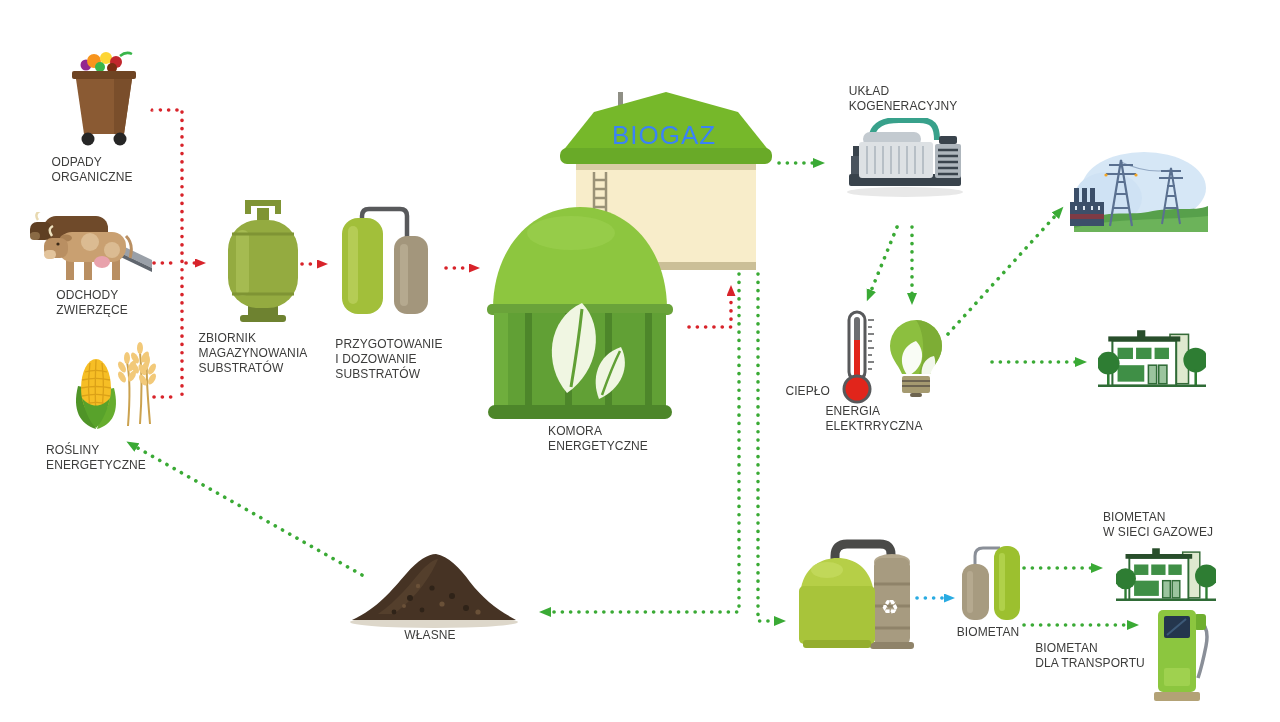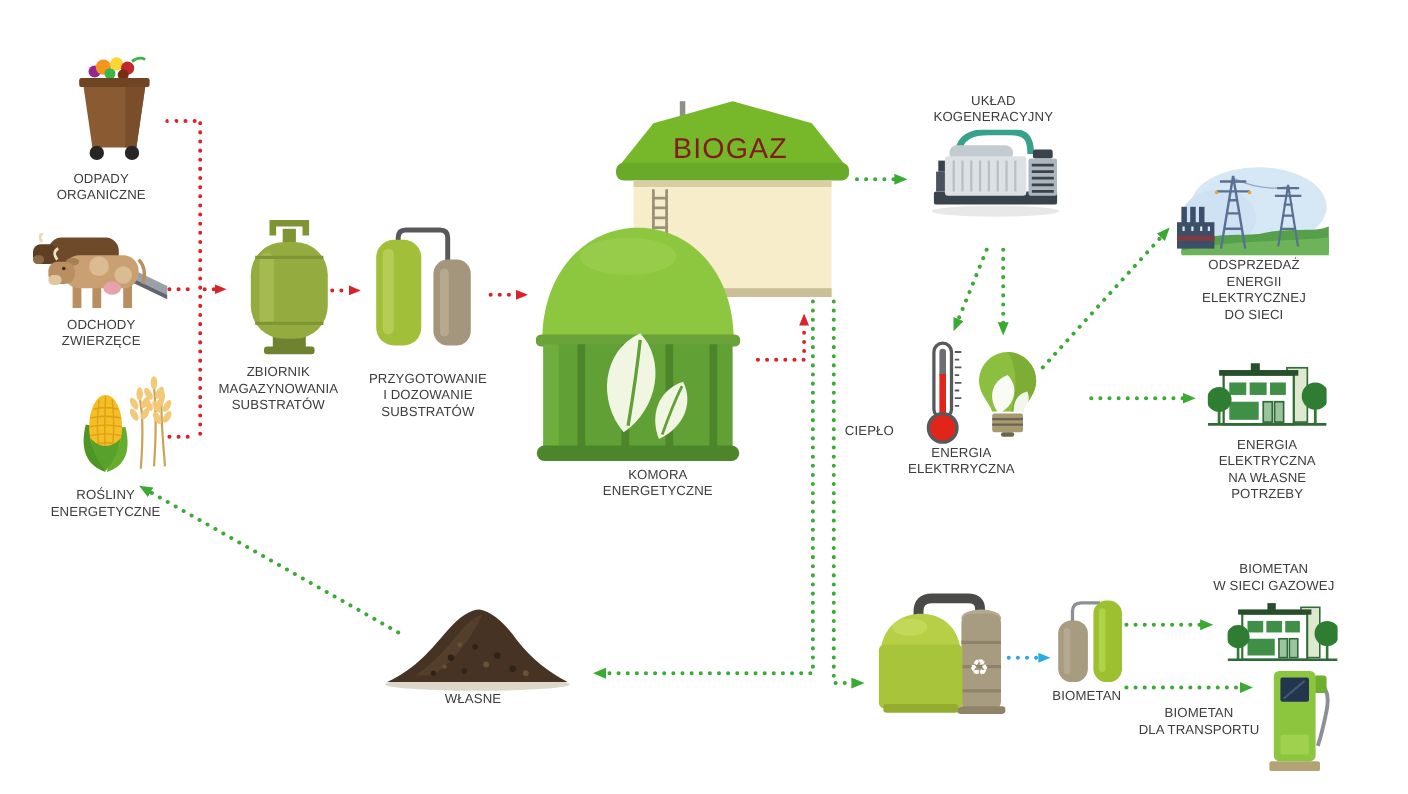--- a/index.html
+++ b/index.html
@@ -3,23 +3,23 @@
 <meta charset="utf-8">
 <style>
   :root{
     --arrow-red:#d8232a; --arrow-green:#3aaa35; --arrow-blue:#29abe2; --text:#3c3c3b;
   }
   html,body{margin:0;padding:0;background:#fff;}
   .canvas{position:relative;width:1280px;height:722px;background:#ffffff;overflow:hidden;
           font-family:"Liberation Sans",sans-serif;color:var(--text);}
   .icon{position:absolute;}
   .lbl{position:absolute;font-size:12px;line-height:1.24;letter-spacing:.1px;
-       text-align:center;white-space:pre-line;transform:translateX(-50%);z-index:5;color:var(--text);}
-  .lbl.right{transform:none;text-align:left;}
-  .biogaz-title{position:absolute;font-size:26px;letter-spacing:1px;color:#7f1d1d;
+       text-align:left;white-space:pre-line;transform:translateX(-50%);z-index:5;color:var(--text);}
+  .lbl.right{transform:none;text-align:right;}
+  .biogaz-title{position:absolute;font-size:26px;letter-spacing:1px;color:#3b82f6;
        transform:translateX(-50%);z-index:2;}
   .overlay-txt{position:absolute;color:#fff;font-weight:bold;white-space:pre-line;z-index:4;margin-left:48px;}
   .flow{position:absolute;left:0;top:0;z-index:3;pointer-events:none;}
   .dots{fill:none;stroke-width:3.6;stroke-linecap:round;stroke-dasharray:0.1 8.2;}
   .red{stroke:var(--arrow-red);} .green{stroke:var(--arrow-green);} .blue{stroke:var(--arrow-blue);}
   .mk-red{fill:var(--arrow-red);} .mk-green{fill:var(--arrow-green);} .mk-blue{fill:var(--arrow-blue);}
   .z1{z-index:1}.z2{z-index:2}
 </style>
 </head>
 <body>
@@ -234,23 +234,20 @@
     </g>
     <circle cx="36" cy="29" r="1.6" fill="#f5a623"></circle>
       <circle cx="66" cy="29" r="1.6" fill="#f5a623"></circle>
     <rect x="4" y="42" width="5" height="16" fill="#3c4f69"></rect>
       <rect x="12" y="42" width="5" height="16" fill="#3c4f69"></rect>
       <rect x="20" y="42" width="5" height="16" fill="#3c4f69"></rect>
     <rect x="0" y="56" width="34" height="24" fill="#3c4f69"></rect>
     <rect x="0" y="68" width="34" height="5" fill="#7e3b45"></rect>
     <path d="M6,60 v4 M14,60 v4 M22,60 v4 M29,60 v4" stroke="#dfe8f2" stroke-width="2"></path>
   </svg>
-  <div class="lbl" style="left:1140px;top:234px">ODSPRZEDAŻ
-ENERGII ELEKTRYCZNEJ
-DO SIECI</div>
 
   <svg class="icon" style="left:841px;top:310px" width="38" height="94" viewBox="0 0 38 94">
     <rect x="8" y="2" width="16" height="68" rx="8" fill="#ffffff" stroke="#58595b" stroke-width="3"></rect>
     <rect x="13" y="7" width="6" height="26" rx="3" fill="#6d6e71"></rect>
     <rect x="13" y="30" width="6" height="42" fill="#e1251b"></rect>
     <circle cx="16" cy="79" r="13" fill="#e1251b" stroke="#58595b" stroke-width="3"></circle>
     <path d="M27,10h6 M27,17h4 M27,24h6 M27,31h4 M27,38h6 M27,45h4 M27,52h6 M27,59h4" stroke="#58595b" stroke-width="1.6"></path>
   </svg>
   <div class="lbl right" style="left:768px;top:384px;width:62px">CIEPŁO</div>
 
@@ -276,23 +273,20 @@
       <rect x="55" y="21" width="14" height="11" fill="#3f8f46"></rect>
     <rect x="19" y="38" width="26" height="16" fill="#3f8f46"></rect>
     <rect x="49" y="38" width="8" height="18" fill="#9bc49e" stroke="#2f6b36" stroke-width="1.5"></rect>
     <rect x="59" y="38" width="8" height="18" fill="#9bc49e" stroke="#2f6b36" stroke-width="1.5"></rect>
     <circle cx="10" cy="36" r="11" fill="#2e7d33"></circle>
       <path d="M10,44 V58" stroke="#2e7d33" stroke-width="2.5"></path>
     <circle cx="95" cy="33" r="12" fill="#2e7d33"></circle>
       <path d="M95,42 V58" stroke="#2e7d33" stroke-width="2.5"></path>
     <path d="M0,58 H105" stroke="#2f6b36" stroke-width="2.5"></path>
   </svg>
-  <div class="lbl" style="left:1152px;top:397px">ENERGIA ELEKTRYCZNA
-NA WŁASNE
-POTRZEBY</div>
 
   <svg class="icon" style="left:348px;top:546px" width="172" height="84" viewBox="0 0 172 84">
     <ellipse cx="86" cy="76" rx="84" ry="6" fill="#ddd7ca"></ellipse>
     <path d="M4,74 C30,62 44,44 58,28 C70,14 80,8 88,8 C100,10 112,22 122,36 C136,54 150,64 168,74 Z" fill="#463324"></path>
     <path d="M30,68 C50,54 62,38 74,24 C80,18 86,13 90,13 C84,28 70,50 46,68 Z" fill="#58422e" opacity=".8"></path>
     <g fill="#2f2318">
       <circle cx="62" cy="52" r="3"></circle>
         <circle cx="84" cy="42" r="2.6"></circle>
         <circle cx="104" cy="50" r="3"></circle>
       <circle cx="74" cy="64" r="2.4"></circle>

